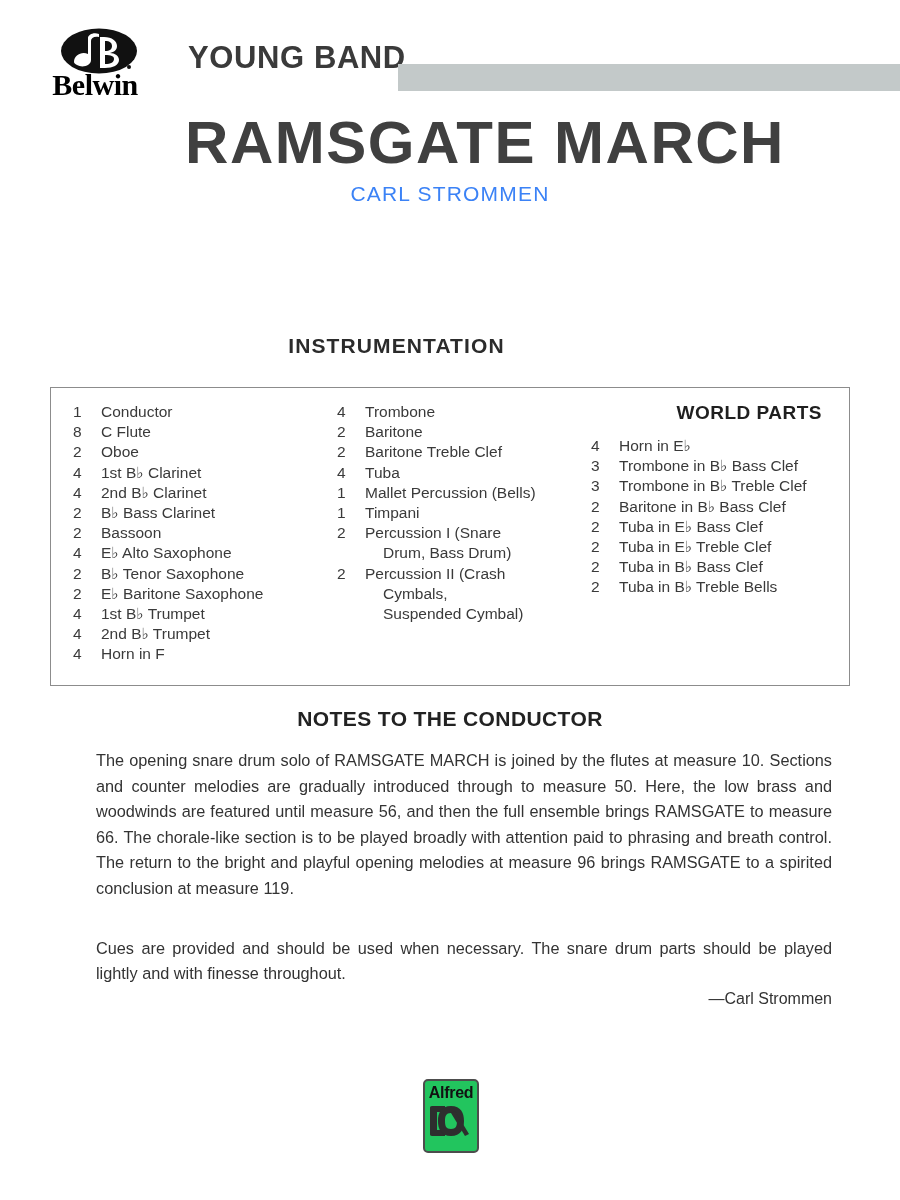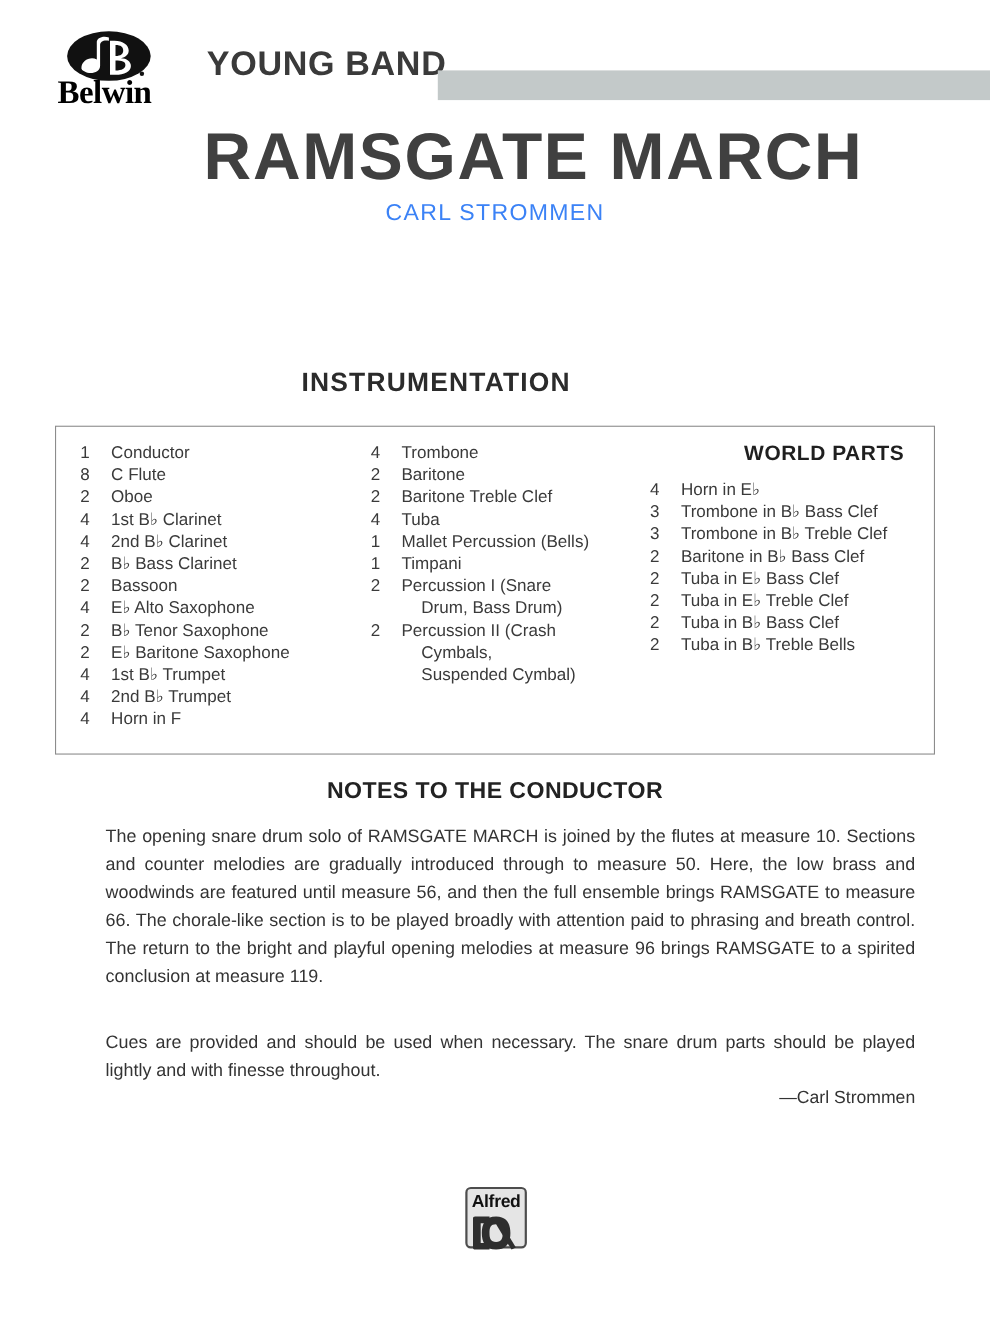--- a/index.html
+++ b/index.html
@@ -96,21 +96,21 @@
     color: #3b82f6;
   }
 
   
   .instr-heading {
     position: absolute;
     left: 0;
     top: 334px;
     width: 793px;
     text-align: center;
-    font-size: 24px;
+    font-size: 21px;
     font-weight: bold;
     letter-spacing: 1.1px;
     color: #2b2b2b;
   }
   .instr-box {
     position: absolute;
     left: 50px;
     top: 387px;
     width: 800px;
     height: 299px;
@@ -189,25 +189,25 @@
     font-size: 16px;
     color: #333333;
   }
 
   
   .alfred {
     position: absolute;
     left: 423px;
     top: 1079px;
     width: 56px;
-    height: 56px;
+    height: 74px;
     border: 2px solid #4d4d4d;
     border-radius: 5px;
     box-sizing: border-box;
-    background: #e5e5e5;
+    background: #22c55e;
   }
   .alfred-word {
     position: absolute;
     left: 0;
     top: 3px;
     width: 100%;
     text-align: center;
     font-size: 16px;
     font-weight: bold;
     color: #111111;

